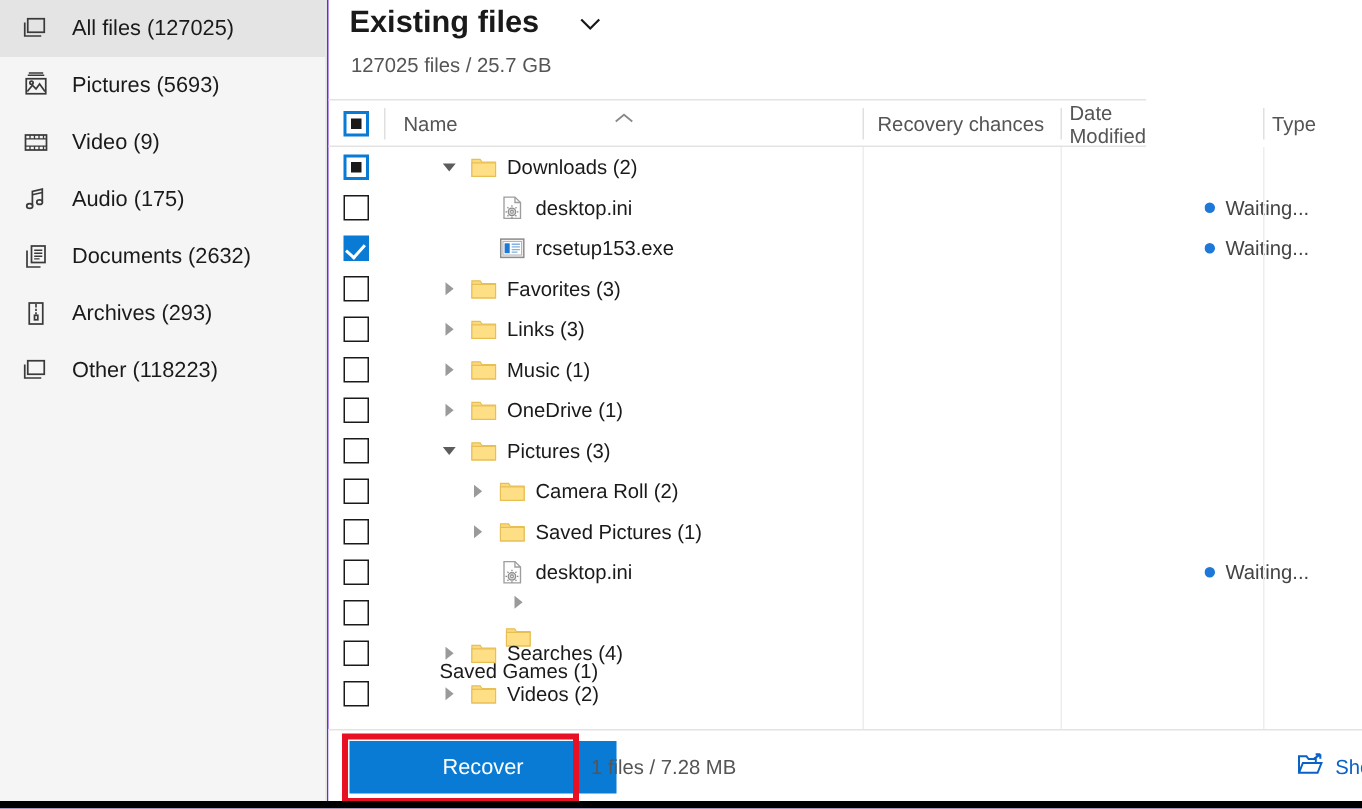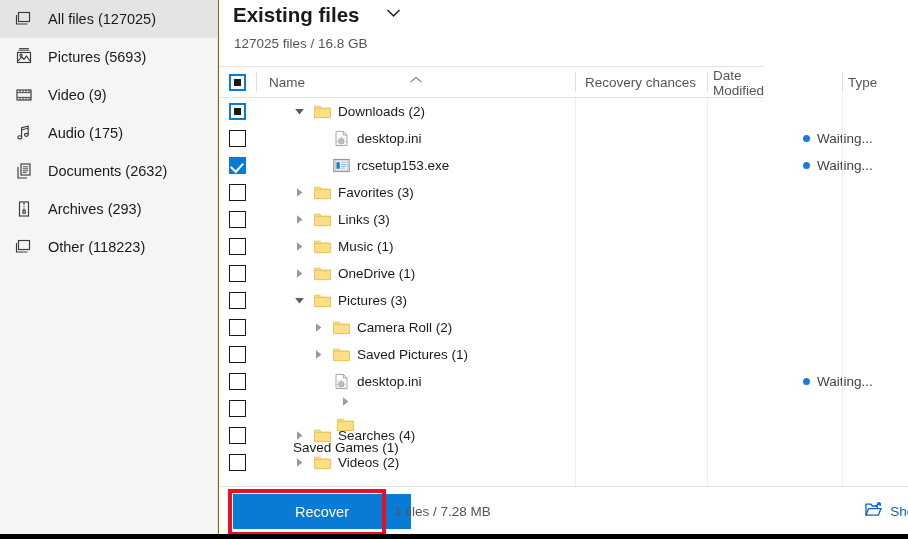--- a/index.html
+++ b/index.html
@@ -5,21 +5,21 @@
   * { box-sizing: border-box; margin: 0; padding: 0; }
   html, body {
     width: 908px; height: 539px;
     font-family: "Liberation Sans", sans-serif;
     background: #ffffff;
     overflow: hidden;
   }
   #app {
     position: relative;
     width: 908px; height: 539px;
-    background: #a16207;
+    background: #6d28d9;
   }
 
   
   #sidebar {
     position: absolute; left: 0; top: 0;
     width: 218px; height: 534px;
     background: #f5f5f5;
     border-right: 1px solid #e2e2e2;
   }
   .side-item {
@@ -42,21 +42,21 @@
   #main {
     position: absolute; left: 219px; top: 0;
     width: 689px; height: 534px;
     background: #ffffff;
   }
   #titlebar {
     position: absolute; left: 0; top: 0; width: 689px; height: 66px;
   }
   #title-row {
     position: absolute; left: 14px; top: 0;
-    display: flex; gap: 27px;
+    display: flex; align-items: center; gap: 27px;
   }
   #page-title {
     font-size: 20.5px; font-weight: bold; color: #1a1a1a;
     line-height: 30px;
   }
   #title-chev { display: block; margin-top: 4px; }
   #subtitle {
     position: absolute; left: 15px; top: 36px;
     font-size: 13.5px; color: #555555;
   }
@@ -281,21 +281,21 @@
 
     <div id="titlebar">
       <div id="title-row">
         <span id="page-title">Existing files</span>
         <span id="title-chev">
           <svg width="15" height="10" viewBox="0 0 15 10">
             <path d="M1.5 2 L7.5 8 L13.5 2" stroke="#1a1a1a" stroke-width="1.5" fill="none"></path>
           </svg>
         </span>
       </div>
-      <div id="subtitle">127025 files / 16.8 GB</div>
+      <div id="subtitle">127025 files / 25.7 GB</div>
     </div>
 
     <div id="thead">
       <div id="head-cb-wrap">
         <span class="cb indet"></span>
       </div>
       <div class="th-sep" style="left:37px;"></div>
       <div class="th" id="th-name" style="left:50px;">Name</div>
       <div id="sort-chev">
         <svg width="14" height="8" viewBox="0 0 14 8">

